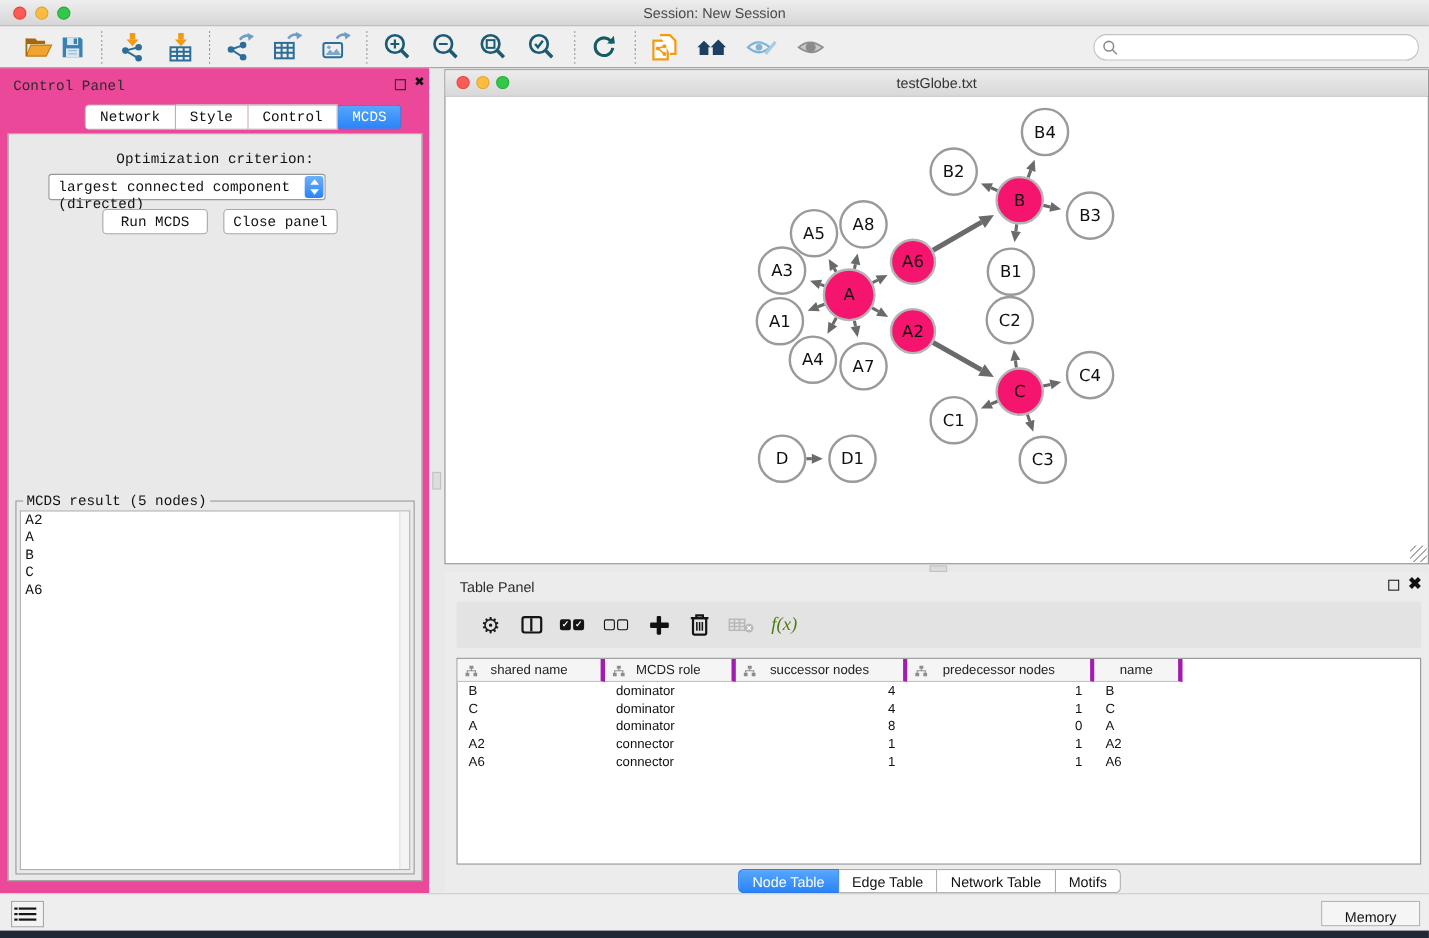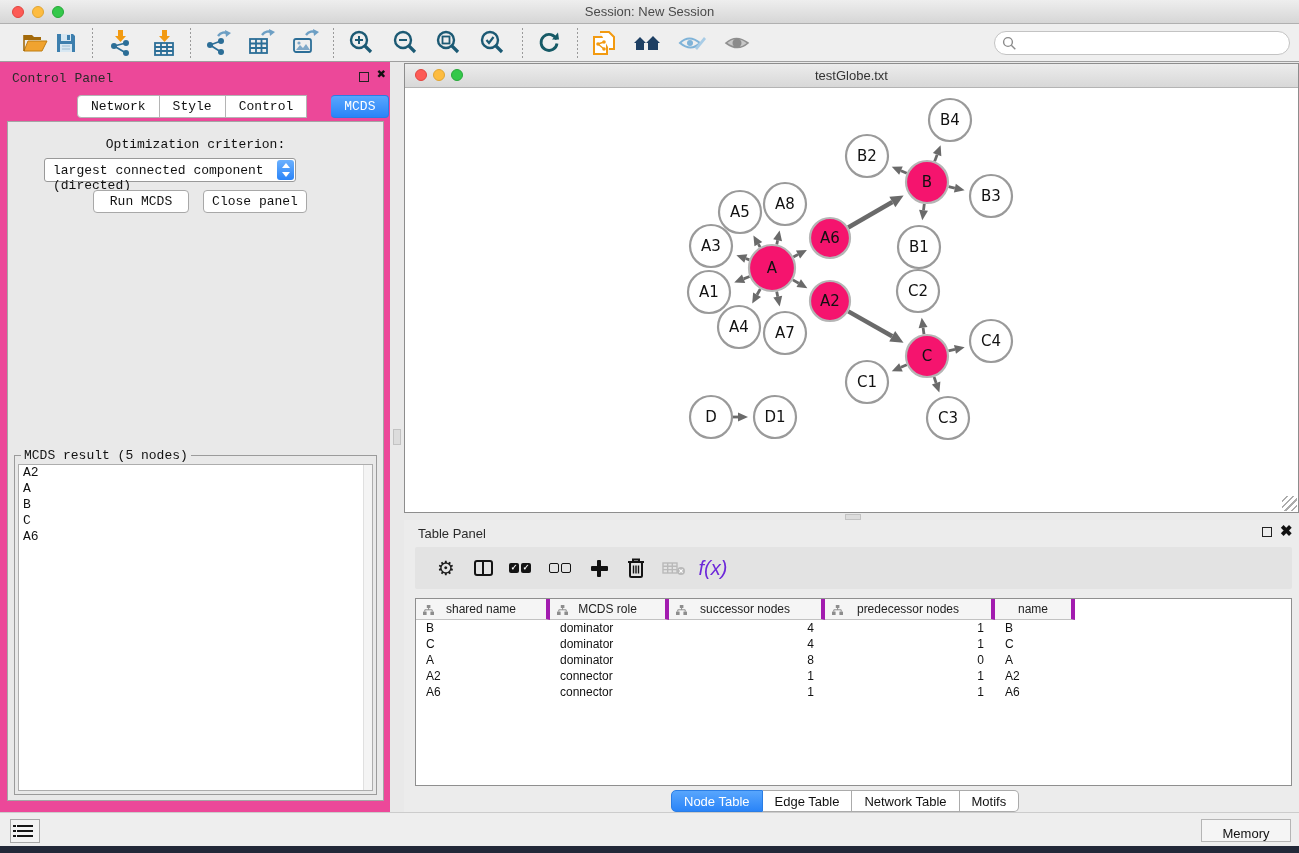--- a/index.html
+++ b/index.html
@@ -27,21 +27,21 @@
 
   
   .cp { position:absolute; left:0; top:62px; width:390px; height:750px; background:#ec4899;font-family:Liberation Mono, monospace; }
   .cp-header { position:absolute; left:12px; top:9px; font-size:13px; color:#2b2b2b; }
   .float-icon { position:absolute; top:10px; width:10px; height:10px; border:1.5px solid #222; background:transparent; }
   .close-icon { position:absolute; top:4px; font-size:15px; font-weight:bold; color:#111; line-height:20px; }
   .cp-tabs { position:absolute; left:77px; top:33px; height:23px; display:flex; }
   .cptab { background:#fff; border:1px solid #b4b4b4; border-left:none; padding:3px 13px 0 13px; font-size:13px; color:#111; height:23px; }
   .cptab:first-child { border-left:1px solid #b4b4b4; border-radius:4px 0 0 4px; }
   .cptab:last-child { border-radius:0 4px 4px 0; }
-  .cptab.sel { background:linear-gradient(#58a6fd,#2a84f8); border-color:#2a7de4; color:#fff; border-radius:4px;margin-left:24px; }
+  .cptab.sel { background:linear-gradient(#58a6fd,#2a84f8); border-color:#2a7de4; color:#fff; border-radius:4px; }
   .cp-box { position:absolute; left:7px; top:59px; width:377px; height:680px; border:1px solid #a5a5a5; background:#e9e9e9; }
   .opt-label { position:absolute; top:15px; width:100%; text-align:center; font-size:13px; color:#111; }
   .dropdown { position:absolute; left:36px; top:36px; width:252px; height:24px; background:#fff;
     border:1px solid #999; border-radius:3px; font-size:13px; color:#111; }
   .dropdown .val { position:absolute; left:8px; top:4px; }
   .stepper { position:absolute; right:1px; top:1px; width:17px; height:20px; border-radius:3px;
     background:linear-gradient(#6cb1fe,#2a84f8); }
   .stepper .up { position:absolute; left:4.5px; top:3px; width:0; height:0;
     border-left:4px solid transparent; border-right:4px solid transparent; border-bottom:5px solid #fff; }
   .stepper .dn { position:absolute; left:4.5px; bottom:3px; width:0; height:0;
@@ -74,21 +74,21 @@
   .tpicon { position:absolute; top:6px; width:30px; height:30px; display:flex; align-items:center; justify-content:center; }
   .gear { font-family:"DejaVu Sans", sans-serif; font-size:20px; color:#1c1c1c; line-height:30px; }
   .splitview { width:19px; height:16px; border:2.2px solid #141414; border-radius:3px; position:relative; }
   .splitview:before { content:""; position:absolute; left:6.2px; top:0; width:2.2px; height:12px; background:#141414; }
   .ckbox { width:10px; height:10px; display:inline-block; margin:0 1px; }
   .ckbox.on { background:#141414; border-radius:2px; color:#fff; font-size:8px; font-weight:bold; text-align:center; line-height:10px; }
   .ckbox.off { border:1.6px solid #141414; border-radius:2px; background:transparent; }
   .plusicon { position:relative; width:17px; height:17px; }
   .plusicon:before { content:""; position:absolute; left:0; top:6.5px; width:17px; height:4.5px; background:#111; border-radius:1px;}
   .plusicon:after { content:""; position:absolute; left:6.2px; top:0; width:4.5px; height:17px; background:#111; border-radius:1px;}
-  .fx { font-family:Liberation Sans, sans-serif; font-style:italic; font-size:20px; color:#6d28d9; }
+  .fx { font-family:Liberation Serif, serif; font-style:italic; font-size:17px; color:#4d7c0f; }
 
   .datatable { position:absolute; left:11px; top:78px; width:877px; height:188px; background:#fff; border:1px solid #8f8f8f; }
   .thead { position:absolute; left:0; top:0; height:21px; display:flex; }
   .th { position:relative; height:21px; background:#f5f5f5; border-right:4px solid #a21caf; border-bottom:1px solid #c2c2c2;
     font-size:12px; color:#222; display:flex; align-items:center; justify-content:center; }
   .th .tree { position:absolute; left:7px; top:5px; }
   .tbody { position:absolute; left:0; top:21px; right:0; bottom:0; }
   .tr { display:flex; height:16px; }
   .td { font-size:12px; color:#111; line-height:16px; white-space:nowrap; overflow:hidden; }
   .td.l { padding-left:10px; text-align:left; }

